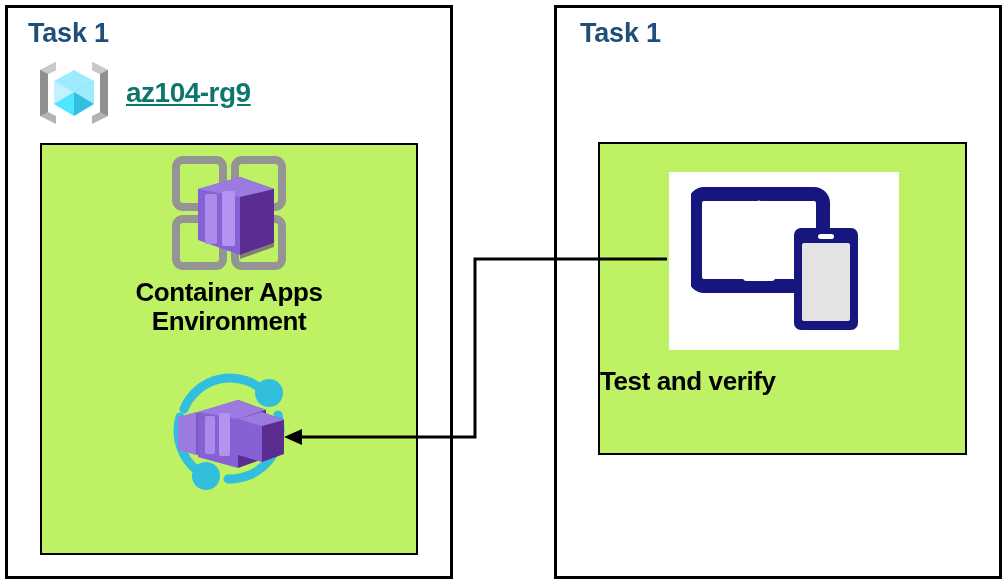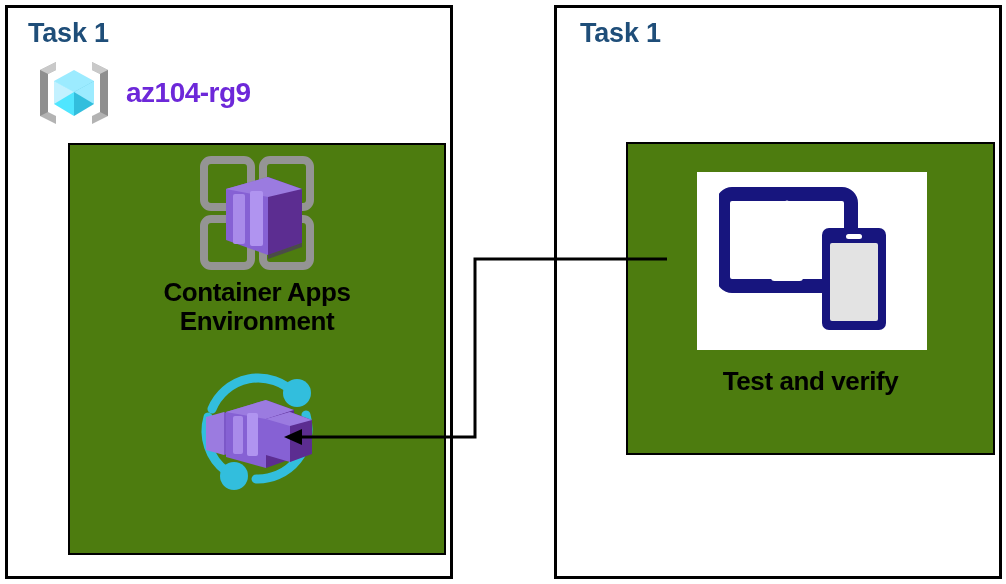--- a/index.html
+++ b/index.html
@@ -46,32 +46,32 @@
     left: 36px;
     top: 57px;
     display: flex;
     align-items: center;
     gap: 14px;
   }
   #rg-icon { width: 76px; height: 72px; display: block; }
   #rg-label {
     font-size: 28px;
     font-weight: bold;
-    color: #6d28d9;
+    color: #0f766e;
     white-space: nowrap;
     letter-spacing: -0.5px;
+    text-decoration: underline;
   }
 
   
   .inner-box {
     position: absolute;
-    background: #4d7c0f;
+    background: #bef264;
     border: 2px solid #000000;
     box-sizing: border-box;
-    margin-left: 28px;
   }
   #task1-inner { left: 40px;  top: 143px; width: 378px; height: 412px; }
   #task2-inner { left: 598px; top: 142px; width: 369px; height: 313px; }
 
   
   .resource {
     position: absolute;
     width: 100%;
     left: 0;
     display: flex;
@@ -104,21 +104,20 @@
     display: flex;
     align-items: center;
     justify-content: center;
   }
   #test-icon { display: block; width: 186px; height: 150px; }
   #test-label {
     position: absolute;
     left: 0;
     top: 222px;
     width: 100%;
-    text-align: center;
     font-size: 26px;
     font-weight: bold;
     color: #000000;
     letter-spacing: -0.4px;
   }
 
   
   #connector-layer {
     position: absolute;
     left: 0; top: 0;

